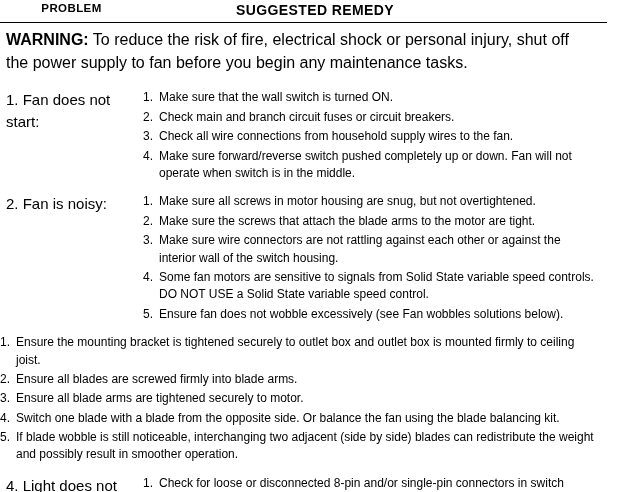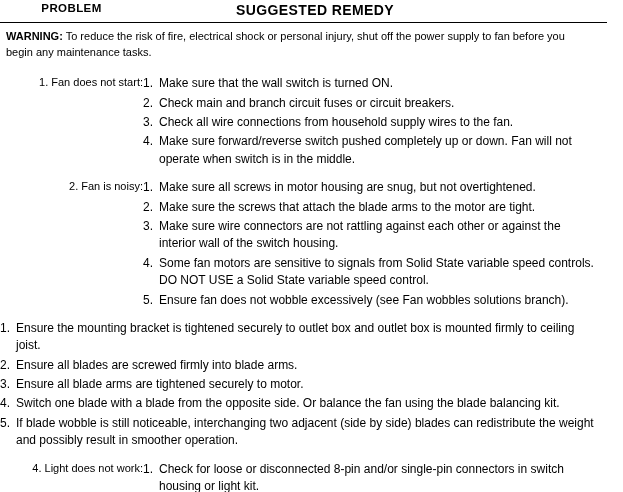--- a/index.html
+++ b/index.html
@@ -37,39 +37,38 @@
     font-weight: bold;
     font-size: 14px;
     letter-spacing: 0.4px;
     padding-right: 120px;
   }
   .rule {
     border-bottom: 1.6px solid #000;
     margin: 0 0 0 0;
   }
   .warning {
-    font-size: 11px;
+    font-size: 16px;
     line-height: 1.42;
     padding: 6px 18px 6px 6px;
     text-align: left;
   }
   .warning b {
     font-weight: bold;
   }
   .section {
     display: flex;
     padding-top: 9px;
   }
   .section .problem {
     width: 143px;
     box-sizing: border-box;
     padding-left: 6px;
-    font-size: 11px;
+    font-size: 15px;
     line-height: 1.45;
-    text-align: right;
   }
   .section .remedy {
     flex: 1;
     padding-right: 10px;
   }
   ol.items {
     margin: 0;
     padding: 0;
     list-style: none;
     counter-reset: item;
@@ -120,21 +119,21 @@
   </div>
 
   <div class="section">
     <div class="problem">2. Fan is noisy:</div>
     <div class="remedy">
       <ol class="items">
         <li>Make sure all screws in motor housing are snug, but not overtightened.</li>
         <li>Make sure the screws that attach the blade arms to the motor are tight.</li>
         <li>Make sure wire connectors are not rattling against each other or against the interior wall of the switch housing.</li>
         <li>Some fan motors are sensitive to signals from Solid State variable speed controls. DO NOT USE a Solid State variable speed control.</li>
-        <li>Ensure fan does not wobble excessively (see Fan wobbles solutions branch).</li>
+        <li>Ensure fan does not wobble excessively (see Fan wobbles solutions below).</li>
       </ol>
     </div>
   </div>
 
   <div class="section">
     <div class="remedy">
       <ol class="items">
         <li>Ensure the mounting bracket is tightened securely to outlet box and outlet box is mounted firmly to ceiling joist.</li>
         <li>Ensure all blades are screwed firmly into blade arms.</li>
         <li>Ensure all blade arms are tightened securely to motor.</li>

